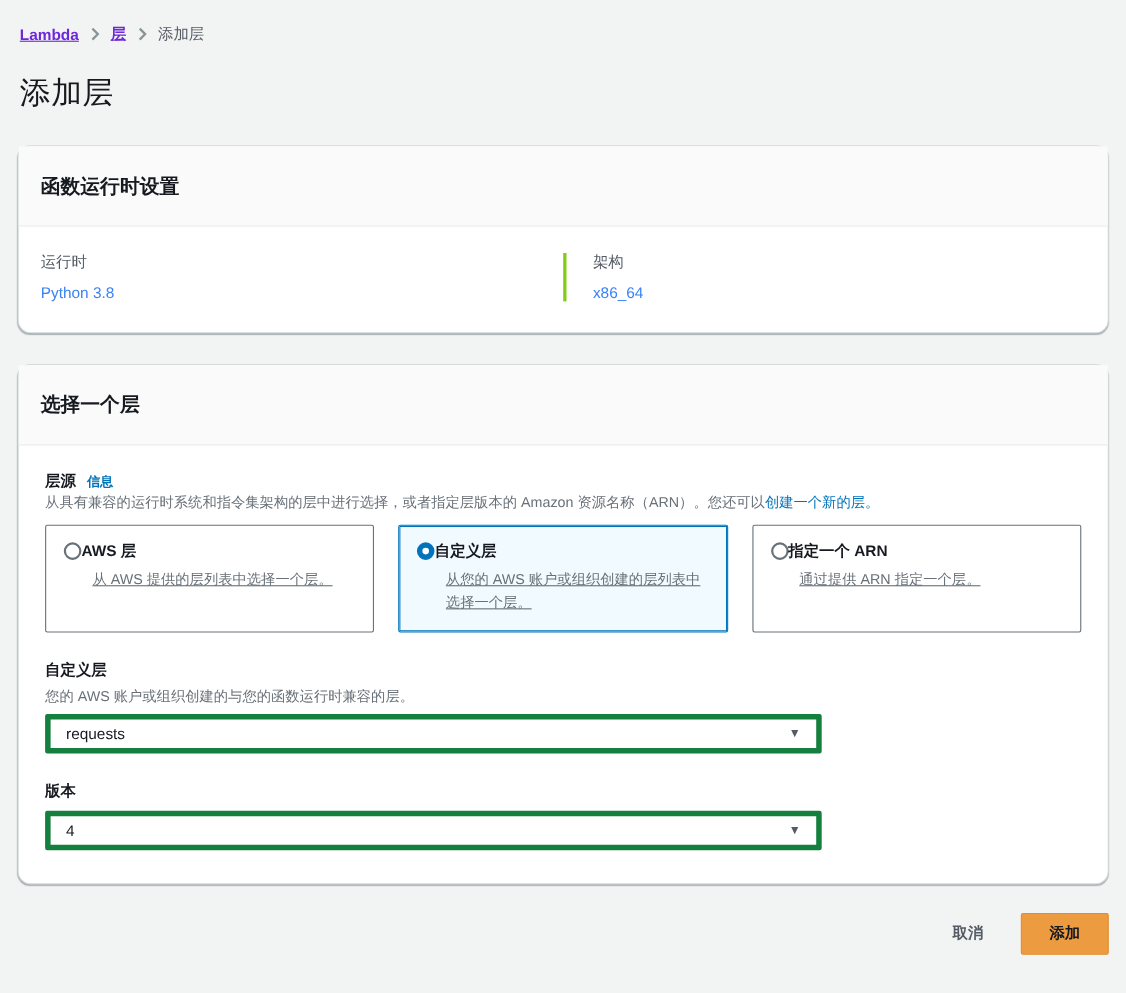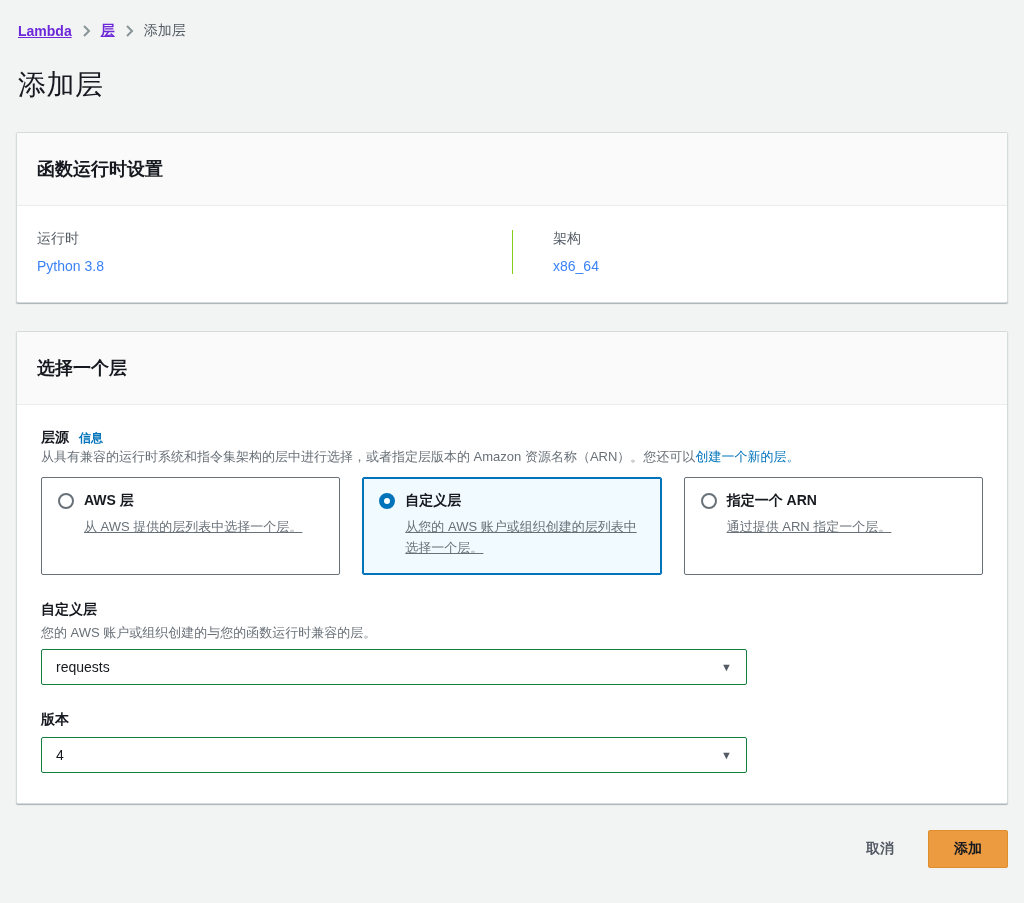--- a/index.html
+++ b/index.html
@@ -26,66 +26,66 @@
 
   h1.page-title {
     font-size: 28px; font-weight: 500; color: #16191f;
     margin: 26px 0 0 2px; letter-spacing: 0.5px;
   }
 
   
   .card {
     background: #ffffff;
     border: 1px solid #d5dbdb;
-    border-radius: 2px;
+    border-radius: 12px;
     box-shadow: 0 1px 1px 0 rgba(0,28,36,0.3);
     margin-top: 28px;
   }
   .card-header {
     background: #fafafa;
     border-bottom: 1px solid #eaeded;
     padding: 24px 20px;
   }
   .card-header h2 { font-size: 18px; font-weight: 700; color: #16191f; }
 
   
   .runtime-body { display: flex; padding: 24px 0 28px; }
   .runtime-col { width: 50%; padding: 0 20px; }
-  .runtime-col + .runtime-col { border-left: 1px solid #84cc16; padding-left: 40px; }
+  .runtime-col + .runtime-col { border-left: 3px solid #84cc16; padding-left: 24px; }
   .field-label { font-size: 14px; color: #545b64; margin-bottom: 10px; }
   .field-value { font-size: 14px; color: #3b82f6; }
 
   
   .layer-body { padding: 24px 24px 30px; }
   .label-row { display: flex; align-items: baseline; gap: 10px; }
   .form-label { font-size: 14px; font-weight: 700; color: #16191f; }
   .info-link { font-size: 12px; font-weight: 700; color: #0073bb; cursor: pointer; text-decoration: none; }
   .desc { font-size: 13px; color: #687078; line-height: 20px; margin-top: 0; }
   .inline-link { color: #0073bb; cursor: pointer; text-decoration: none; }
 
   .options { display: grid; grid-template-columns: repeat(3, 1fr); gap: 22px; margin-top: 10px; }
   .option {
     border: 1px solid #687078; border-radius: 2px; background: #fff;
     padding: 14px 16px 16px; min-height: 92px; cursor: pointer;
   }
   .option.selected { border: 1px solid #0073bb; background: #f1faff; box-shadow: 0 0 0 1px #0073bb inset; }
-  .option-head { display: flex; align-items: center; gap: 10px; }
+  .option-head { display: flex; align-items: center; }
   .radio {
     width: 16px; height: 16px; border-radius: 50%;
     border: 2px solid #687078; background: #fff; flex: 0 0 auto;
   }
   .option.selected .radio { border: 5px solid #0073bb; }
   .option-label { font-size: 14px; font-weight: 700; color: #16191f; }
   .option-desc { font-size: 13px; color: #687078; line-height: 21px; margin: 6px 0 0 26px; text-decoration: underline; }
 
   .form-group { margin-top: 26px; }
   .form-group .desc { margin: 4px 0 6px; }
   .select {
     width: 706px; height: 36px; margin-top: 6px;
-    border: 1px solid #15803d; border-radius: 2px; background: #fff;
+    border: 5px solid #15803d; border-radius: 2px; background: #fff;
     display: flex; align-items: center; justify-content: space-between;
     padding: 0 14px; font-size: 14px; color: #16191f; cursor: pointer;
   }
   .form-group .label-only + .select { margin-top: 8px; }
   .select .arrow { color: #545b64; font-size: 11px; line-height: 1; }
 
   
   .footer {
     display: flex; justify-content: flex-end; align-items: center;
     gap: 30px; margin-top: 26px;

